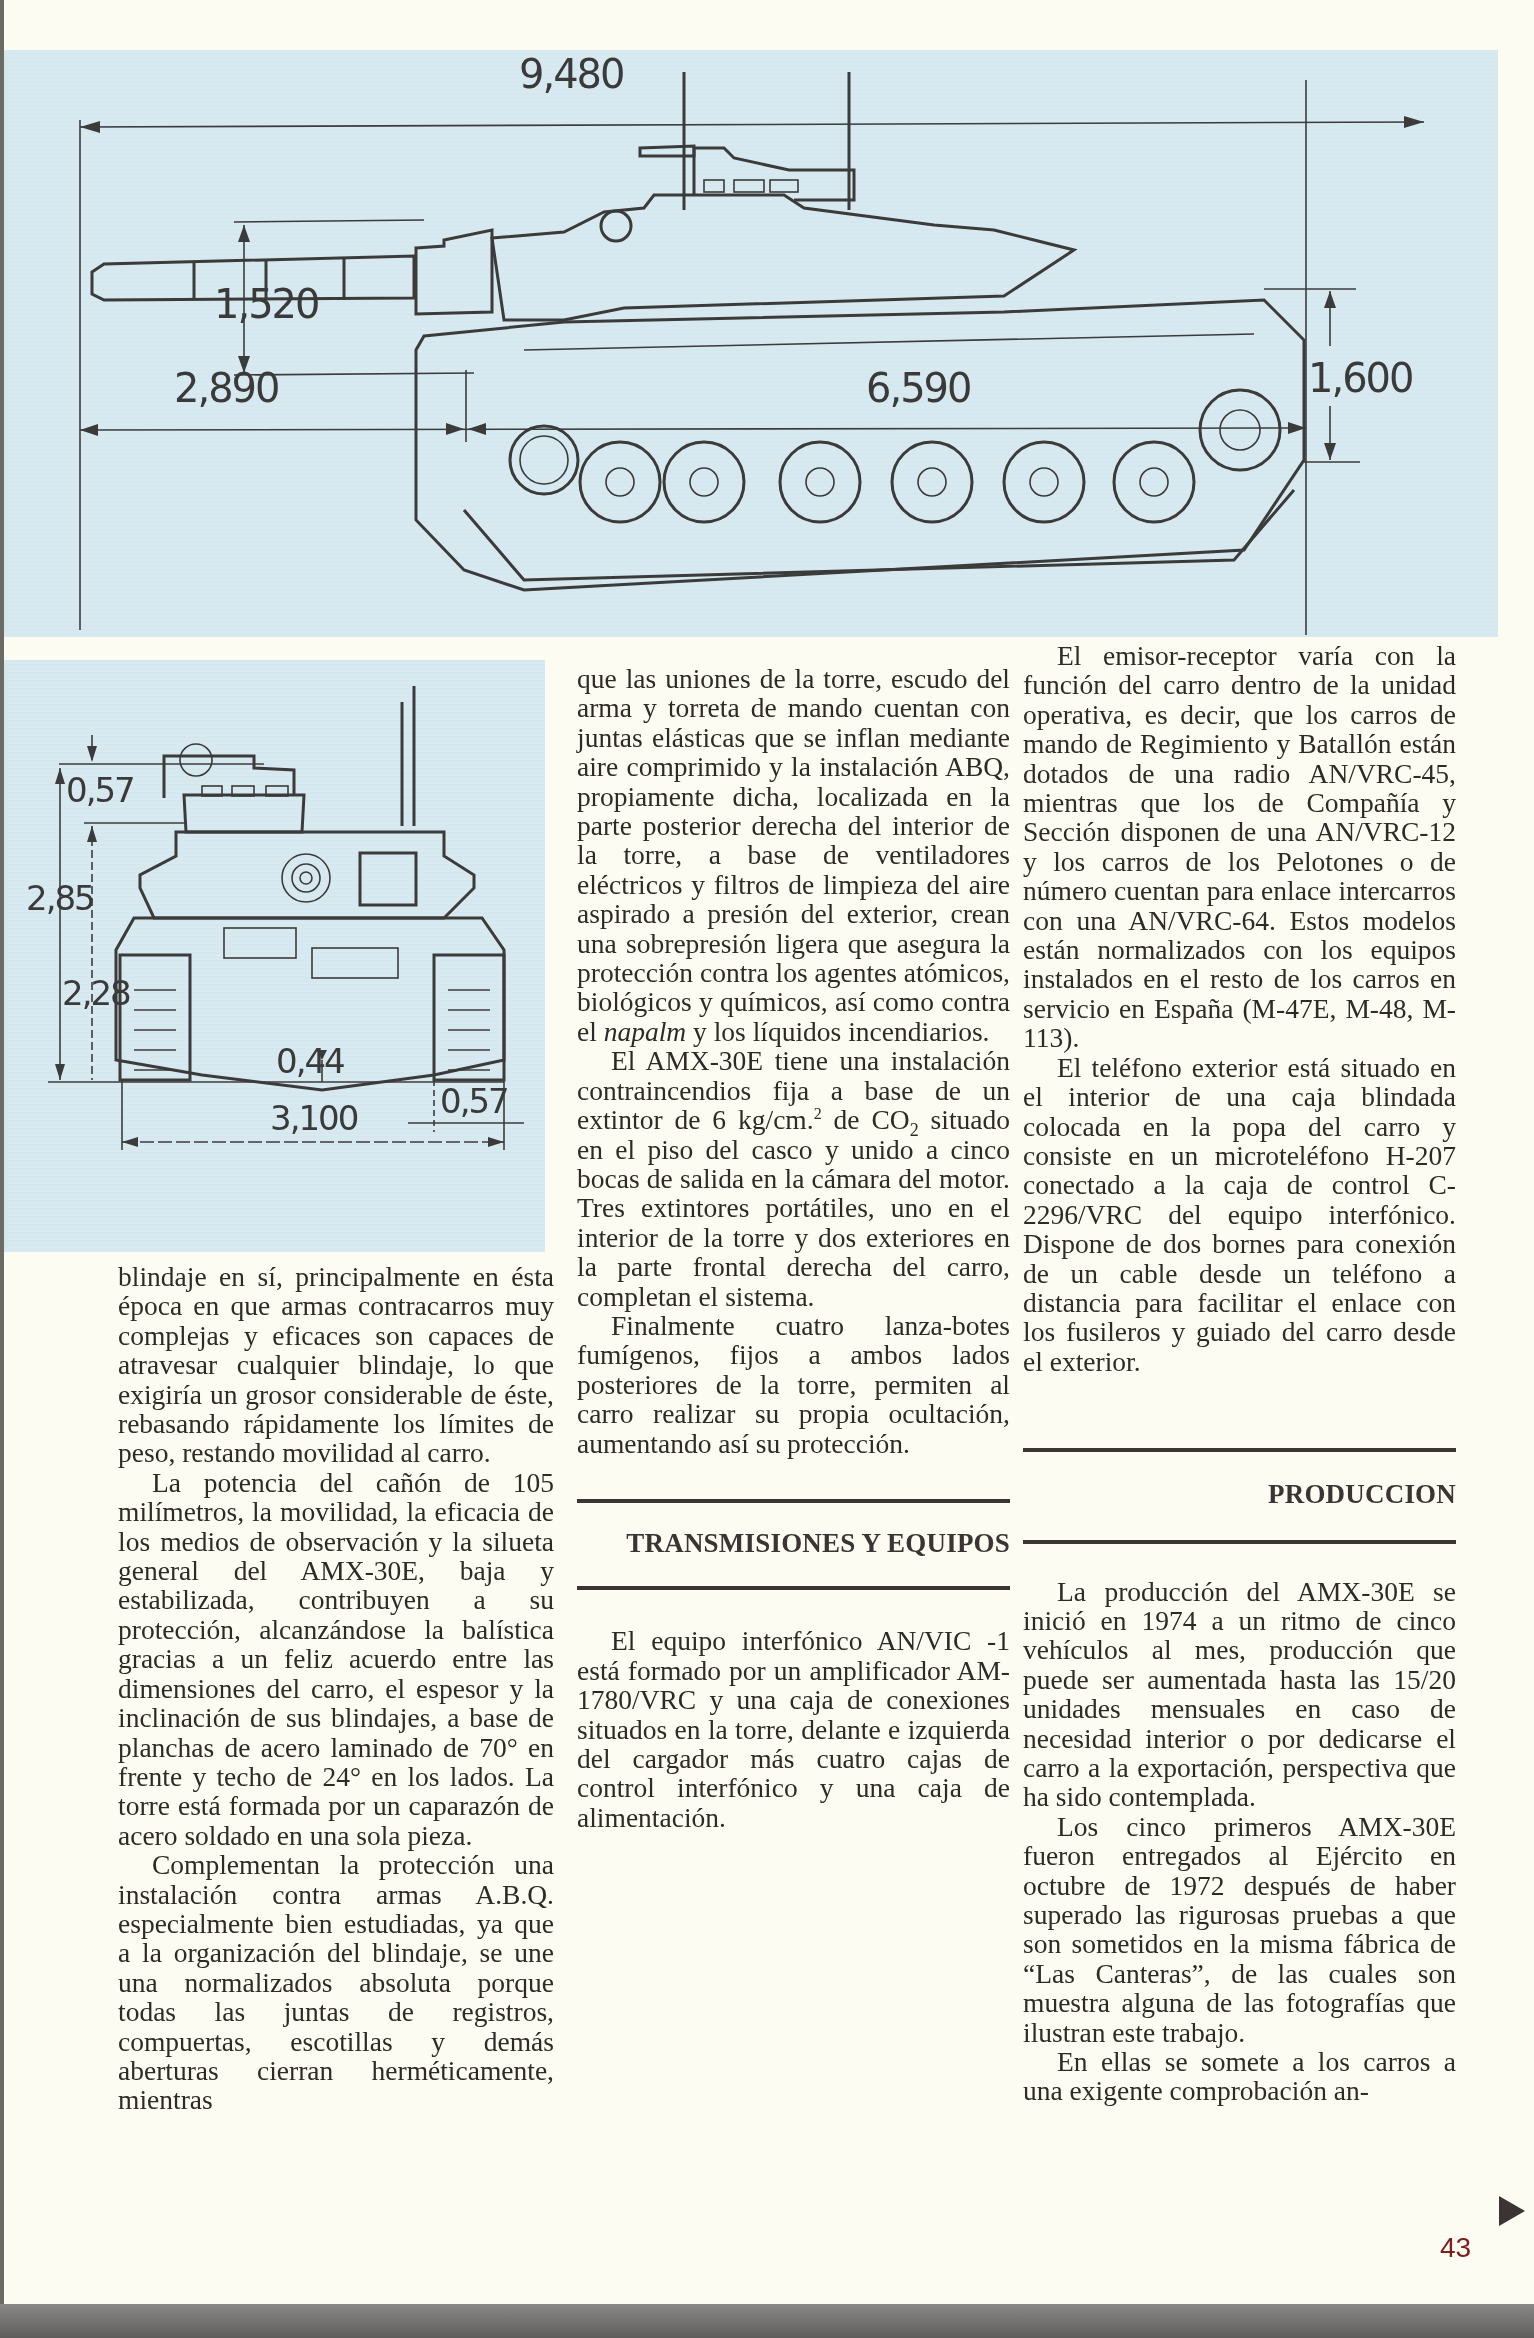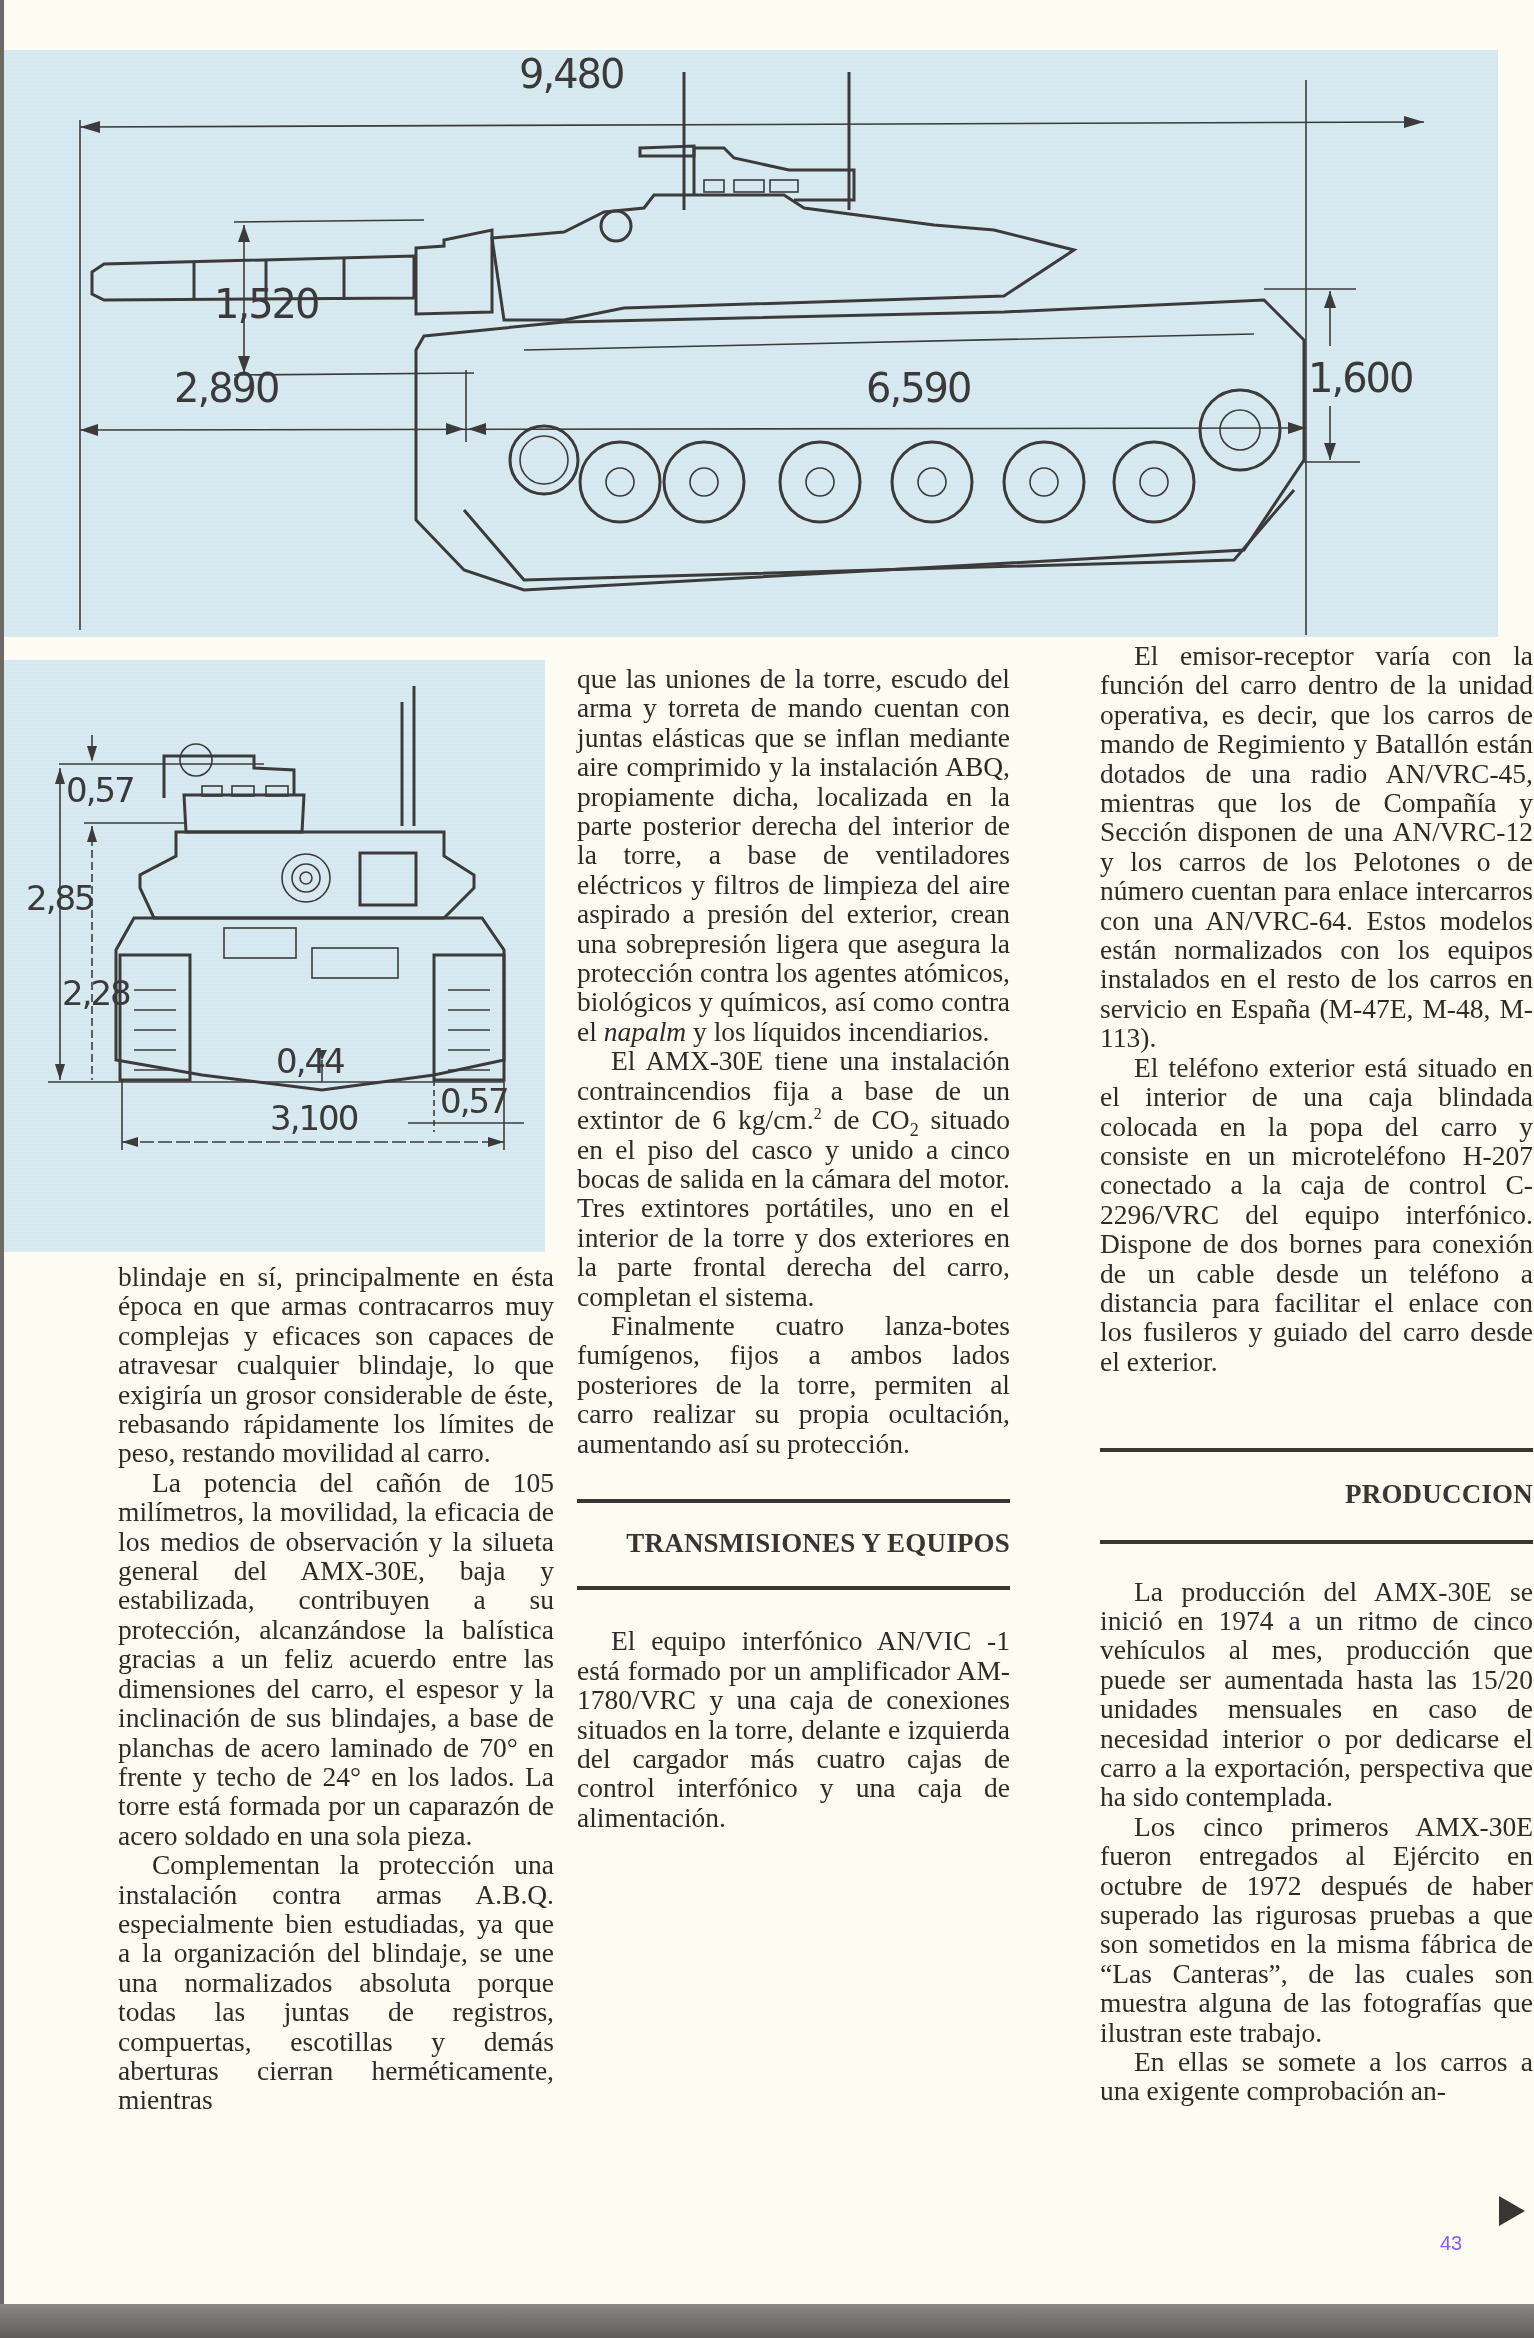--- a/index.html
+++ b/index.html
@@ -35,42 +35,42 @@
 
   .column {
     position: absolute; width: 436px;
     font-size: 27.5px; line-height: 29.4px;
     text-align: justify; hyphens: manual;
   }
   .column p { margin: 0; text-indent: 0; }
   .column p.indent { text-indent: 34px; }
   #col-1 { left: 118px; top: 1262px; }
   #col-2 { left: 577px; top: 664px; width: 433px; }
-  #col-3 { left: 1100px; top: 641px; width: 433px; }
+  #col-3 { left: 1023px; top: 641px; width: 433px; }
   .section-rule {
     height: 4px; background: #3a3532; margin: 0;
   }
   .section-heading {
     font-weight: bold; font-size: 27px; letter-spacing: 0.2px;
     text-align: right; color: #3a3532;
   }
   #col-2 .rule-top { margin-top: 41px; }
   #col-2 .section-heading { margin: 26px 0 28px 0; }
   #col-2 .rule-bottom { margin-bottom: 36px; }
   #col-3 .rule-top { margin-top: 72px; }
   #col-3 .section-heading { margin: 28px 0 30px 0; }
   #col-3 .rule-bottom { margin-bottom: 33px; }
   .continue-arrow {
     position: absolute; left: 1499px; top: 2196px; width: 0; height: 0;
     border-top: 15px solid transparent; border-bottom: 15px solid transparent;
     border-left: 26px solid #3a3532;
   }
   .page-number {
     position: absolute; left: 1440px; top: 2232px;
-    font-family: "Liberation Sans", sans-serif; font-size: 20px; color: #8b5cf6;
+    font-family: "Liberation Sans", sans-serif; font-size: 28px; color: #7f1d1d;
   }
   sub { font-size: 18px; line-height: 0; }
   sup { font-size: 16px; line-height: 0; }
 </style>
 </head>
 <body>
 
 <div class="scan-edge-left"></div>
 
 <div class="figure-panel" id="fig-side">

